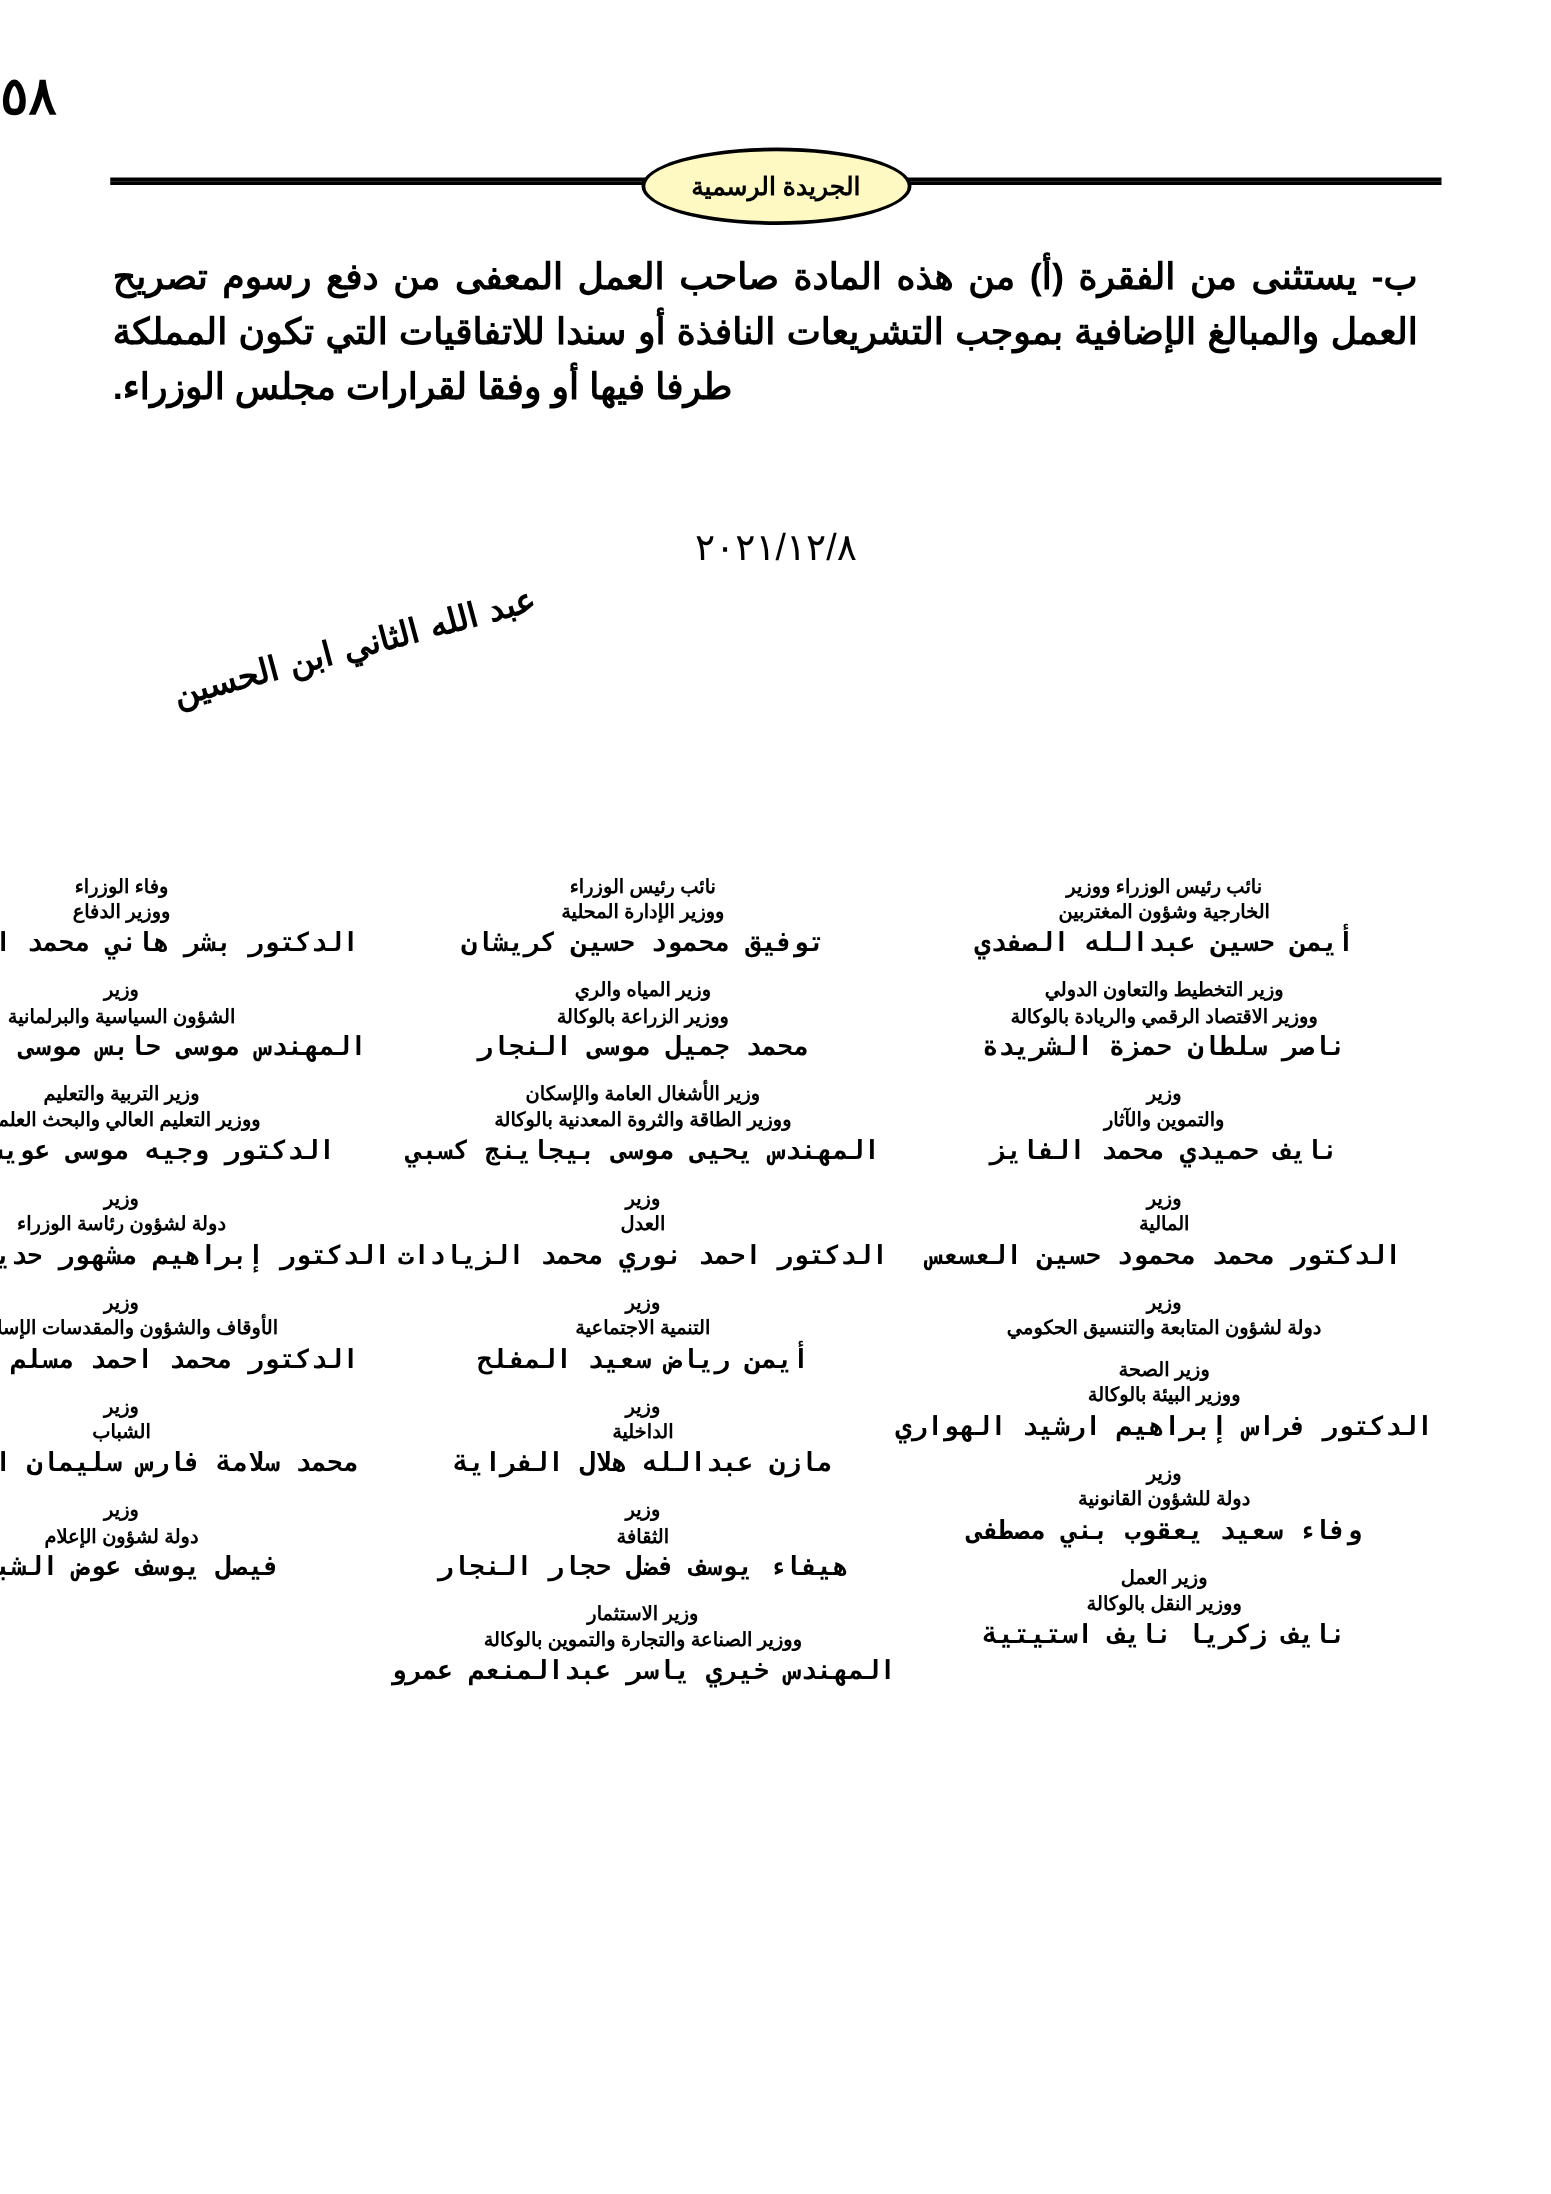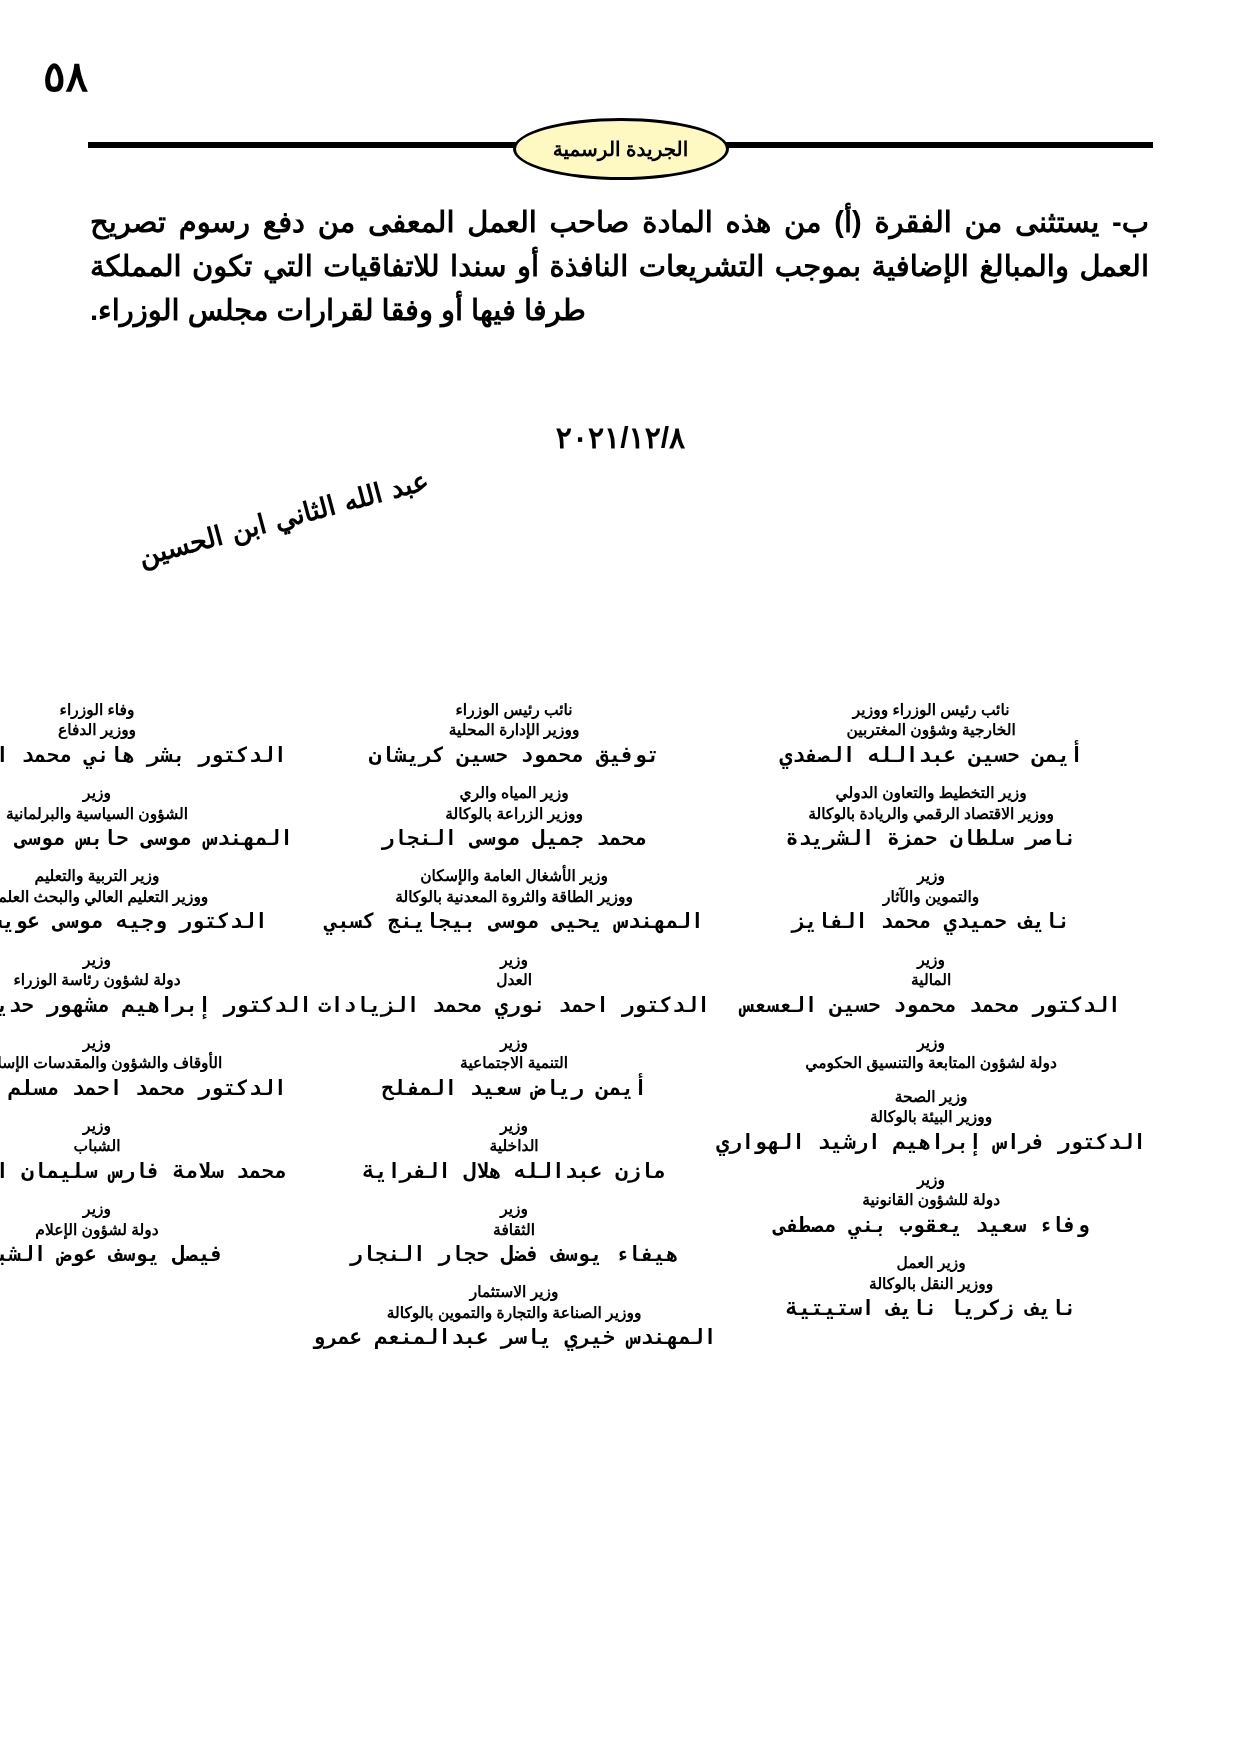--- a/index.html
+++ b/index.html
@@ -20,21 +20,20 @@
   .page-number {
     position: absolute;
     top: 52px;
     left: 0;
     right: 88px;
     text-align: left;
     direction: rtl;
     font-size: 42px;
     font-weight: bold;
     letter-spacing: 1px;
-    padding-left: 43px;
   }
   .page-number-inner {
     display: inline-block;
   }
 
   
   .header-band {
     position: absolute;
     top: 118px;
     left: 88px;
@@ -68,40 +67,40 @@
     font-size: 20px;
     font-weight: bold;
     font-family: "Liberation Sans", sans-serif;
   }
 
   
   .clause {
     position: absolute;
     top: 200px;
     left: 90px;
-    right: 92px;
+    right: 107px;
     font-family: "Liberation Sans", sans-serif;
     font-size: 29px;
     font-weight: bold;
     line-height: 1.52;
     text-align: justify;
     text-align-last: left;
     direction: rtl;
     letter-spacing: 0.2px;
   }
 
   .issue-date {
     position: absolute;
     top: 420px;
     left: 0;
     right: 0;
     text-align: center;
     font-family: "Liberation Sans", sans-serif;
     font-size: 30px;
-    font-weight: bold;
+    font-weight: normal;
     letter-spacing: 3px;
     direction: ltr;
   }
 
   
   .signature {
     position: absolute;
     top: 500px;
     right: 780px;
     width: 330px;

